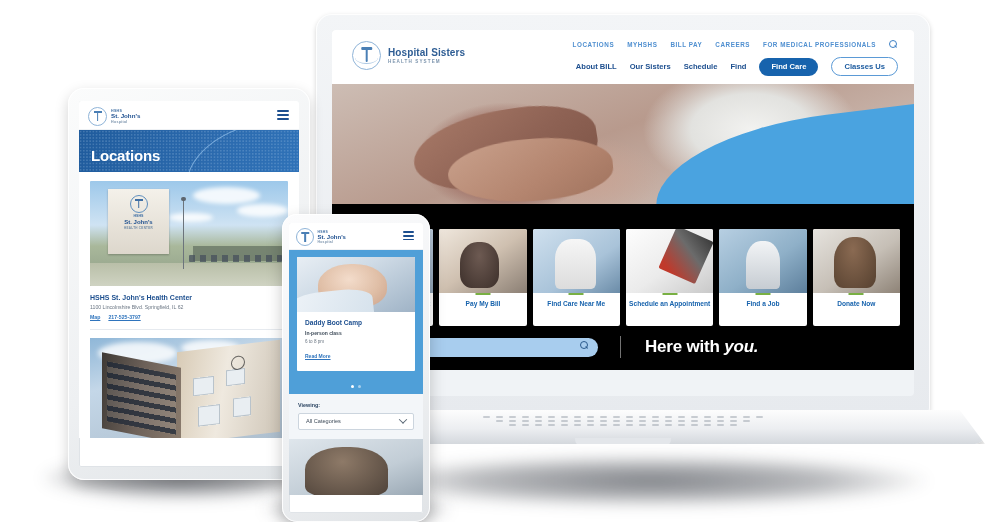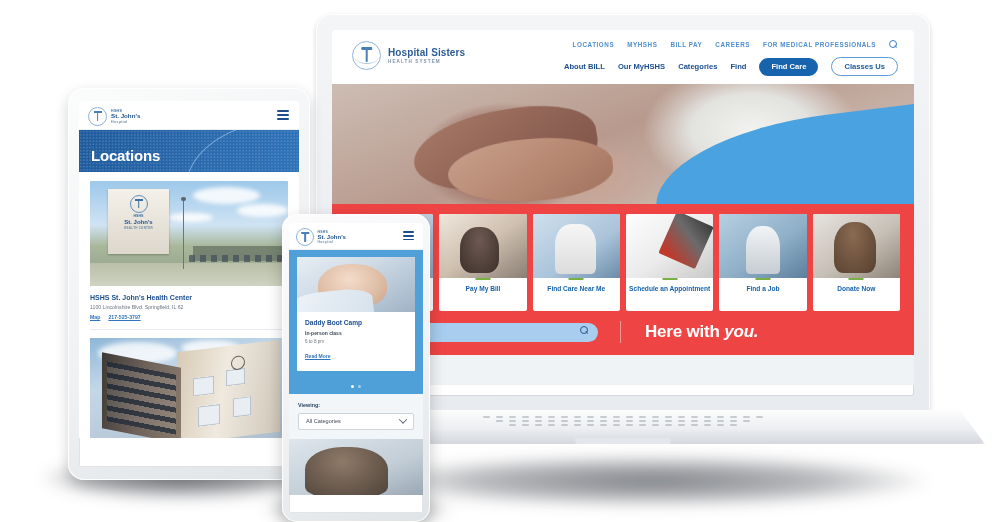--- a/index.html
+++ b/index.html
@@ -86,21 +86,21 @@
   }
   .hand-a{position:absolute;left:14%;top:22%;width:185px;height:78px;border-radius:55% 45% 48% 52%;
     background:linear-gradient(150deg,#a87a68 0%,#8e6254 55%,#7d5446 100%);filter:blur(.6px);transform:rotate(-9deg);}
   .hand-b{position:absolute;left:20%;top:46%;width:165px;height:62px;border-radius:50% 50% 45% 55%;
     background:linear-gradient(150deg,#c9a18c 0%,#b4856f 60%,#a0735e 100%);filter:blur(.6px);transform:rotate(-5deg);}
   .hero-swoosh{position:absolute;right:-40px;bottom:-34px;width:300px;height:120px;
     background:#4aa3e0;border-radius:60% 0 0 0;transform:rotate(-7deg);}
   .hero-swoosh2{position:absolute;right:-40px;bottom:-52px;width:300px;height:120px;
     background:#e9edf2;border-radius:60% 0 0 0;transform:rotate(-7deg);}
 
-  .blue-panel{position:relative;background:#ef4444;padding:10px 14px 12px 14px;}
+  .blue-panel{position:relative;background:#000000;padding:25px 14px 12px 14px;}
   .cards{display:flex;gap:6px;}
   .qcard{flex:1;background:#fff;border-radius:2px;overflow:hidden;display:flex;flex-direction:column;}
   .qcard-img{height:64px;position:relative;overflow:hidden;}
   .qcard-lbl{padding:7px 3px 8px 3px;text-align:center;position:relative;}
   .qcard-lbl:before{content:"";position:absolute;left:50%;top:0;transform:translateX(-50%);width:15px;height:2px;background:#79b043;}
   .qcard-lbl span{font-size:6.6px;font-weight:700;color:#1763ad;line-height:1.35;display:block;}
 
   .i1{background:linear-gradient(145deg,#d9e4ee 0%,#b9c9da 55%,#8fa3b6 100%);}
   .i1:after{content:"";position:absolute;left:32%;top:14%;width:34%;height:74%;background:linear-gradient(180deg,#1f5ea8,#2d7ccd);border-radius:4px;}
   .i2{background:linear-gradient(145deg,#efe7dd 0%,#cfc0b0 50%,#8b7f74 100%);}
@@ -278,22 +278,22 @@
             <a>LOCATIONS</a>
             <a>MYHSHS</a>
             <a>BILL PAY</a>
             <a>CAREERS</a>
             <a>FOR MEDICAL PROFESSIONALS</a>
             <span class="srch-ico"></span>
           </div>
 
           <div class="nav-main">
             <a>About BILL</a>
-            <a>Our MyHSHS</a>
-            <a>Categories</a>
+            <a>Our Sisters</a>
+            <a>Schedule</a>
             <a>Find</a>
             <a class="pill-solid">Find Care</a>
             <a class="pill-ghost">Classes Us</a>
           </div>
         </div>
 
         <div class="hero">
           <div class="hero-bg"></div>
           <div class="hand-a"></div>
           <div class="hand-b"></div>

